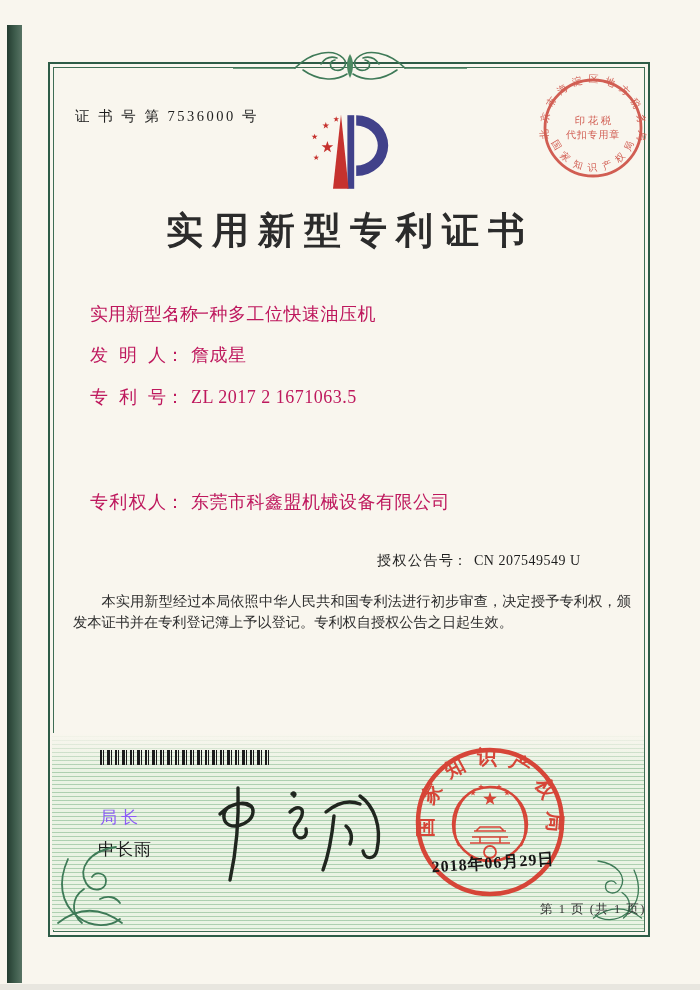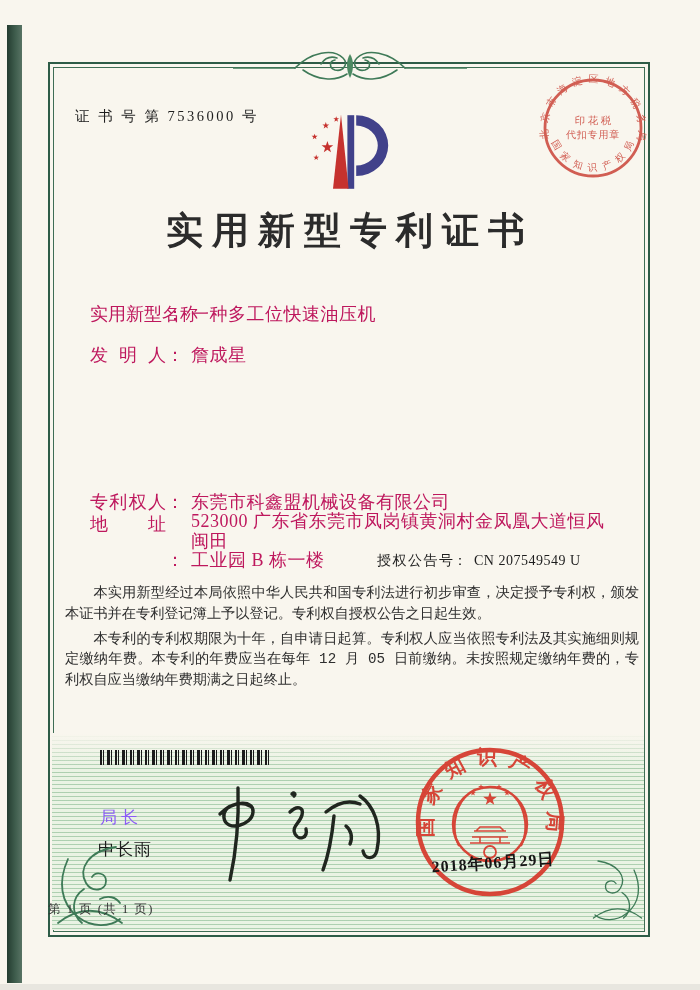--- a/index.html
+++ b/index.html
@@ -24,35 +24,35 @@
   
   .frow{position:absolute;left:90px;font-size:18px;color:#be185d;white-space:nowrap;}
   .flabel{display:inline-block;width:76px;text-align:justify;text-align-last:justify;vertical-align:top;}
   .fcolon{display:inline-block;}
   .fvalue{display:inline-block;margin-left:7px;letter-spacing:.5px;}
   .addr-val{white-space:normal;width:430px;line-height:19.5px;}
   .frow-right{position:absolute;left:377px;font-size:14px;color:#1d1d1d;white-space:nowrap;}
   
   .body-text{position:absolute;left:61px;top:579px;width:582px;font-size:14.2px;
              line-height:20.8px;color:#2e2e2e;text-align:justify;}
-  .body-text p{margin:4px;text-indent:2em;font-family:Liberation Mono, monospace;}
+  .body-text p{margin:12px;text-indent:2em;}
   
   .barcode{position:absolute;left:100px;top:750px;width:170px;height:15px;
      background-image:repeating-linear-gradient(90deg,
        #1b1b1b 0px,#1b1b1b 2px,rgba(0,0,0,0) 2px,rgba(0,0,0,0) 3px,
        #1b1b1b 3px,#1b1b1b 4px,rgba(0,0,0,0) 4px,rgba(0,0,0,0) 7px,
        #1b1b1b 7px,#1b1b1b 10px,rgba(0,0,0,0) 10px,rgba(0,0,0,0) 11px,
        #1b1b1b 11px,#1b1b1b 12px,rgba(0,0,0,0) 12px,rgba(0,0,0,0) 15px);}
   .sig-title{position:absolute;left:100px;top:806px;font-size:17px;letter-spacing:4px;color:#8b5cf6;}
   .sig-name{position:absolute;left:98px;top:838px;font-size:17px;letter-spacing:1px;color:#1c1c1c;}
   .signature-svg{position:absolute;left:200px;top:778px;}
   .seal-svg{position:absolute;left:410px;top:742px;opacity:.93;}
   .seal-date{position:absolute;left:403px;top:853px;width:180px;text-align:center;
      font-size:16px;font-weight:600;letter-spacing:1px;color:#161616;transform:rotate(-4deg);}
-  .footer{position:absolute;left:48px;top:901px;width:598px;text-align:left;
+  .footer{position:absolute;left:48px;top:901px;width:598px;text-align:right;
      font-size:12.5px;letter-spacing:1.5px;color:#333;}
   .stamp-svg{position:absolute;left:533px;top:68px;opacity:.88;}
   .logo-svg{position:absolute;left:297px;top:112px;}
   .orn-top{position:absolute;left:233px;top:44px;}
   .orn-bl{position:absolute;left:52px;top:845px;}
   .orn-br{position:absolute;left:592px;top:856px;transform:scaleX(-1);}
 </style>
 </head>
 <body>
 
@@ -113,33 +113,32 @@
   </svg>
 
   <div class="title">实用新型专利证书</div>
 
   <div class="frow" style="top:302px">
     <span class="flabel">实用新型名称</span><span class="fcolon">：</span><span class="fvalue">一种多工位快速油压机</span>
   </div>
   <div class="frow" style="top:343px">
     <span class="flabel">发明人</span><span class="fcolon">：</span><span class="fvalue">詹成星</span>
   </div>
+  <div class="frow" style="top:385px">
+    <span class="flabel">专利号</span><span class="fcolon">：</span><span class="fvalue">ZL 2017 2 1671063.5</span>
+  </div>
   <div class="frow" style="top:490px">
     <span class="flabel">专利权人</span><span class="fcolon">：</span><span class="fvalue">东莞市科鑫盟机械设备有限公司</span>
   </div>
-  <div class="frow" style="top:512px">
-    <span class="flabel">地址</span><span class="fcolon">：</span><span class="fvalue addr-val"><span>523000 广东省东莞市凤岗镇黄洞村金凤凰大道恒风闽田</span><br><span>工业园 B 栋一楼</span></span>
-  </div>
   <div class="frow-right" style="top:552px">
     <span class="flabel">授权公告号</span><span class="fcolon">：</span><span class="fvalue">CN 207549549 U</span>
   </div>
 
   <div class="body-text">
     <p>本实用新型经过本局依照中华人民共和国专利法进行初步审查，决定授予专利权，颁发本证书并在专利登记簿上予以登记。专利权自授权公告之日起生效。</p>
-    <p>本专利的专利权期限为十年，自申请日起算。专利权人应当依照专利法及其实施细则规定缴纳年费。本专利的年费应当在每年 12 月 05 日前缴纳。未按照规定缴纳年费的，专利权自应当缴纳年费期满之日起终止。</p>
   </div>
 
   <div class="barcode"></div>
 
   <div class="sig-title">局长</div>
   <div class="sig-name">申长雨</div>
   <svg class="signature-svg" width="200" height="112" viewBox="0 0 200 112">
     <g stroke="#20261f" stroke-width="3.4" fill="none" stroke-linecap="round" stroke-linejoin="round">
       <path d="M 20,36 C 34,22 54,22 53,34 C 52,48 26,54 24,40 C 22,28 40,22 50,28"></path>
       <path d="M 38,10 C 39,40 37,70 30,102"></path>

